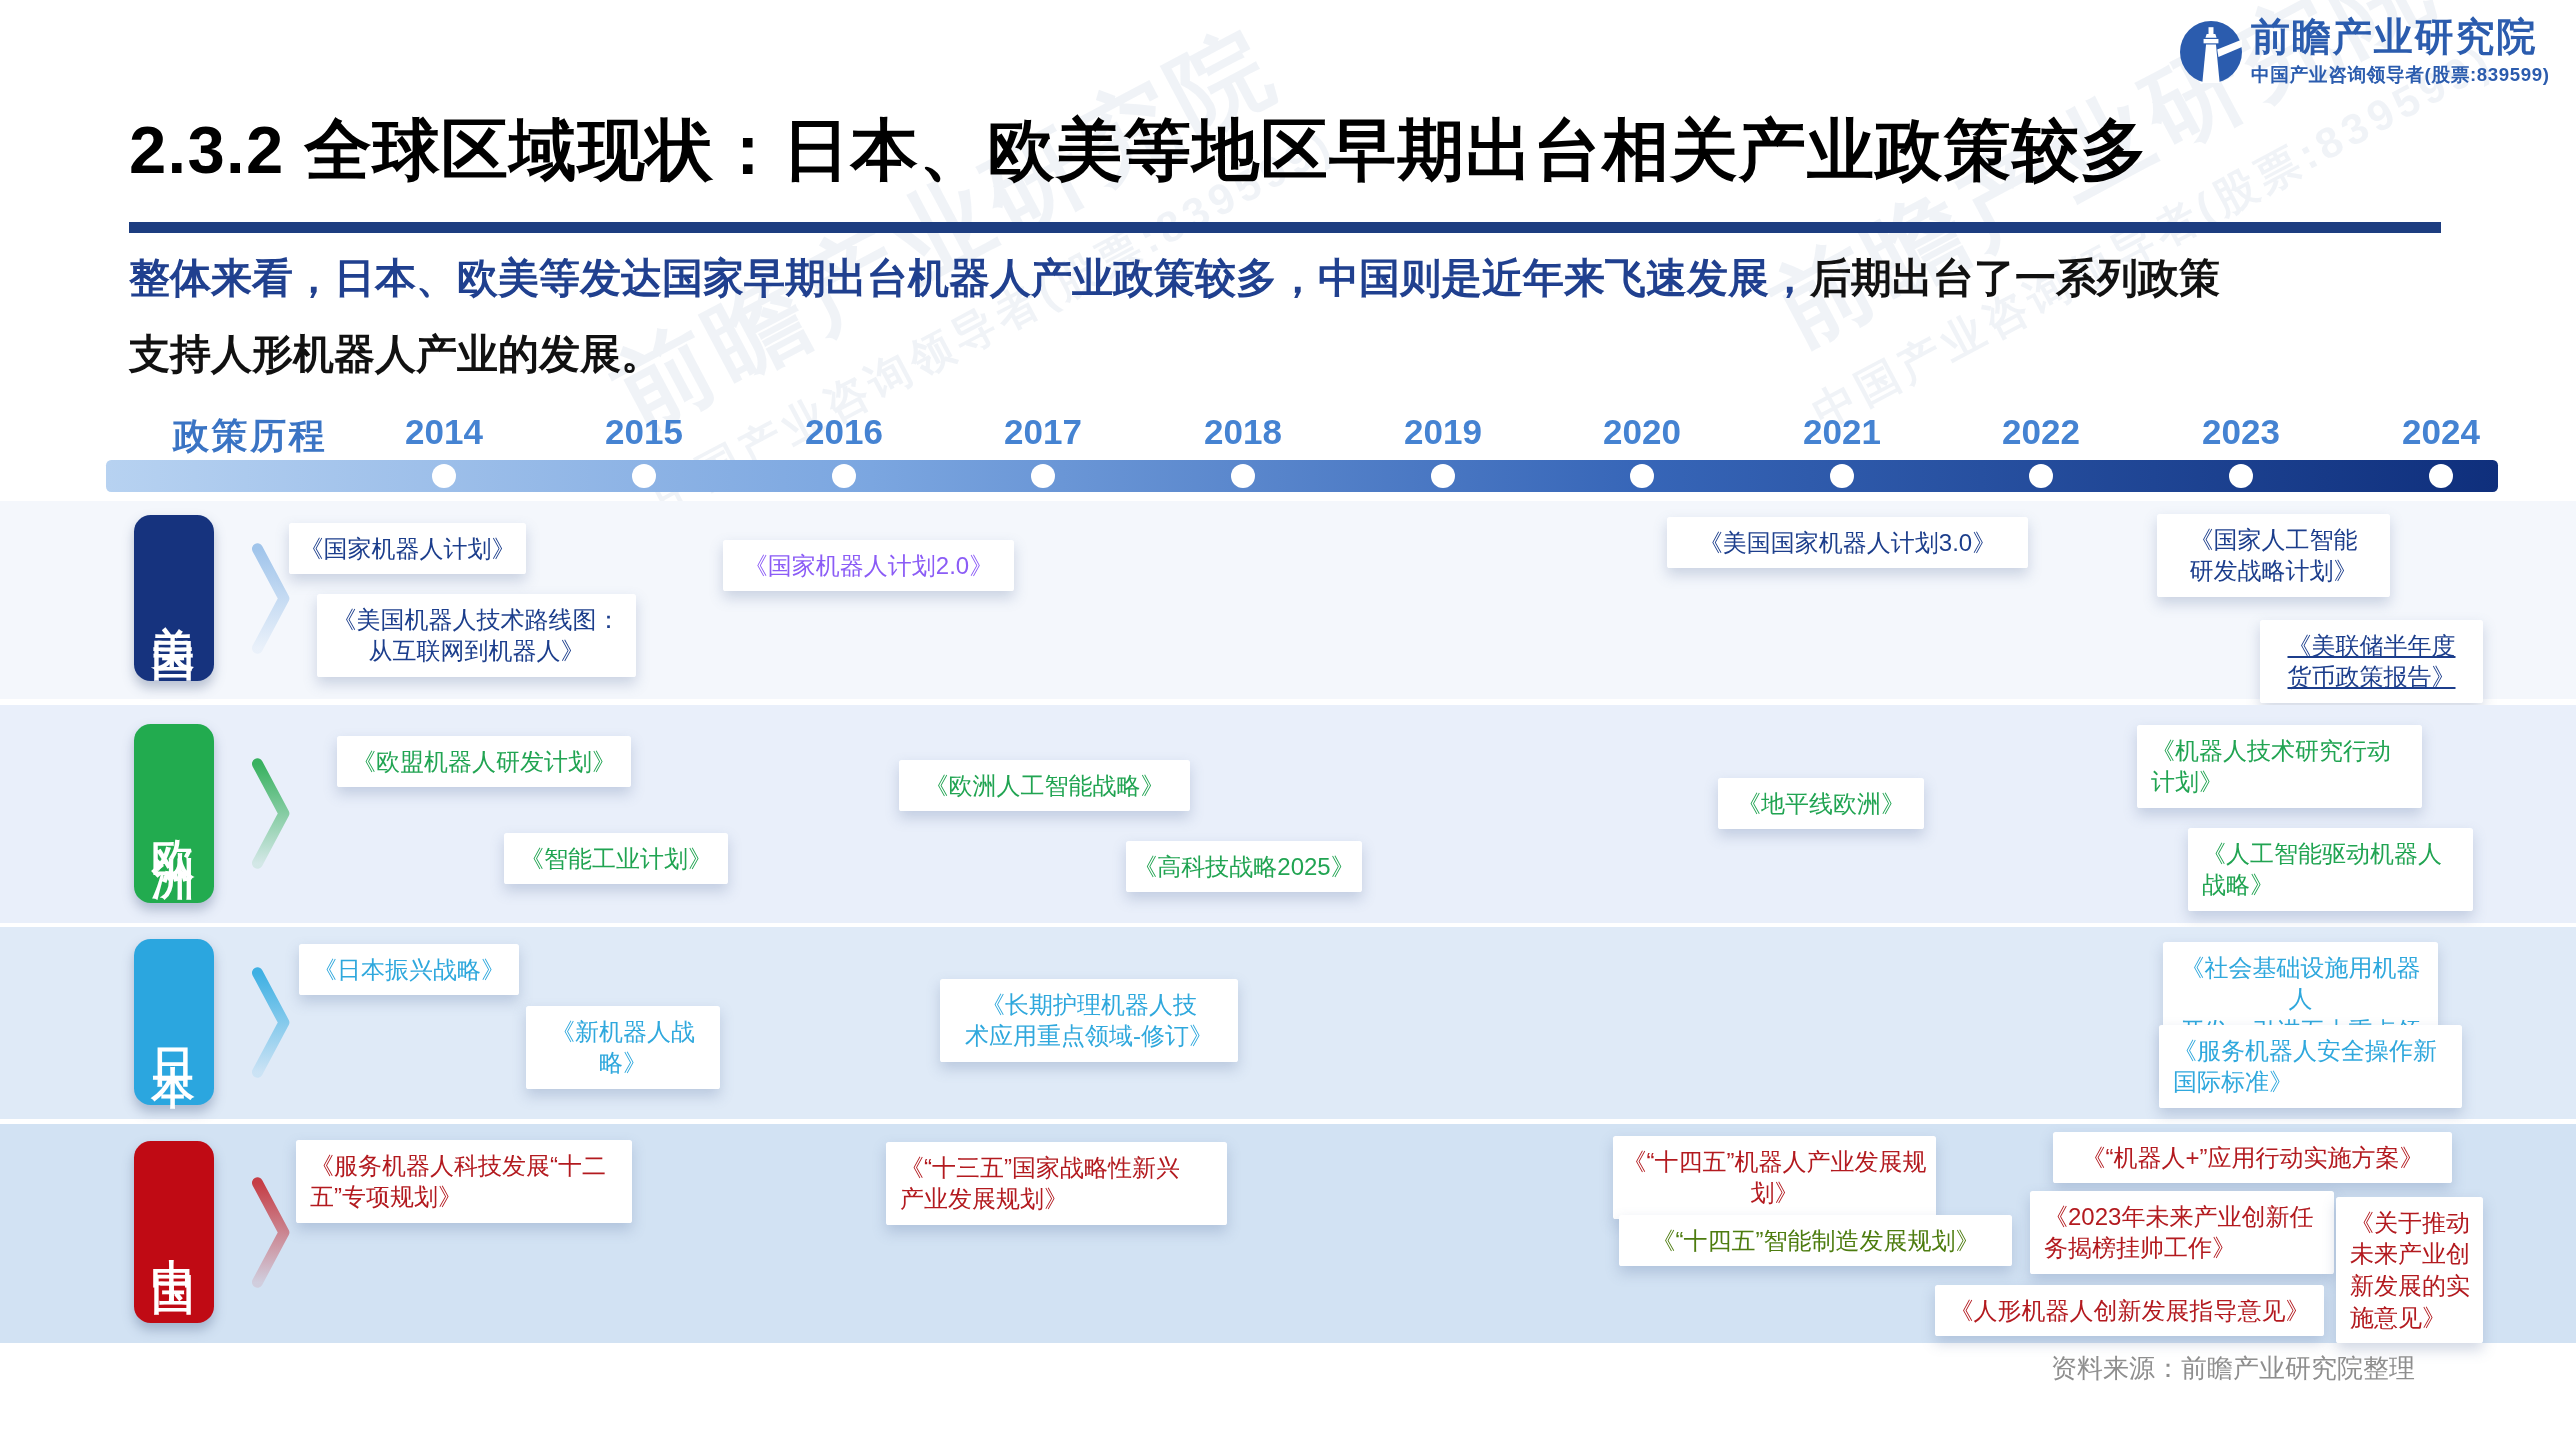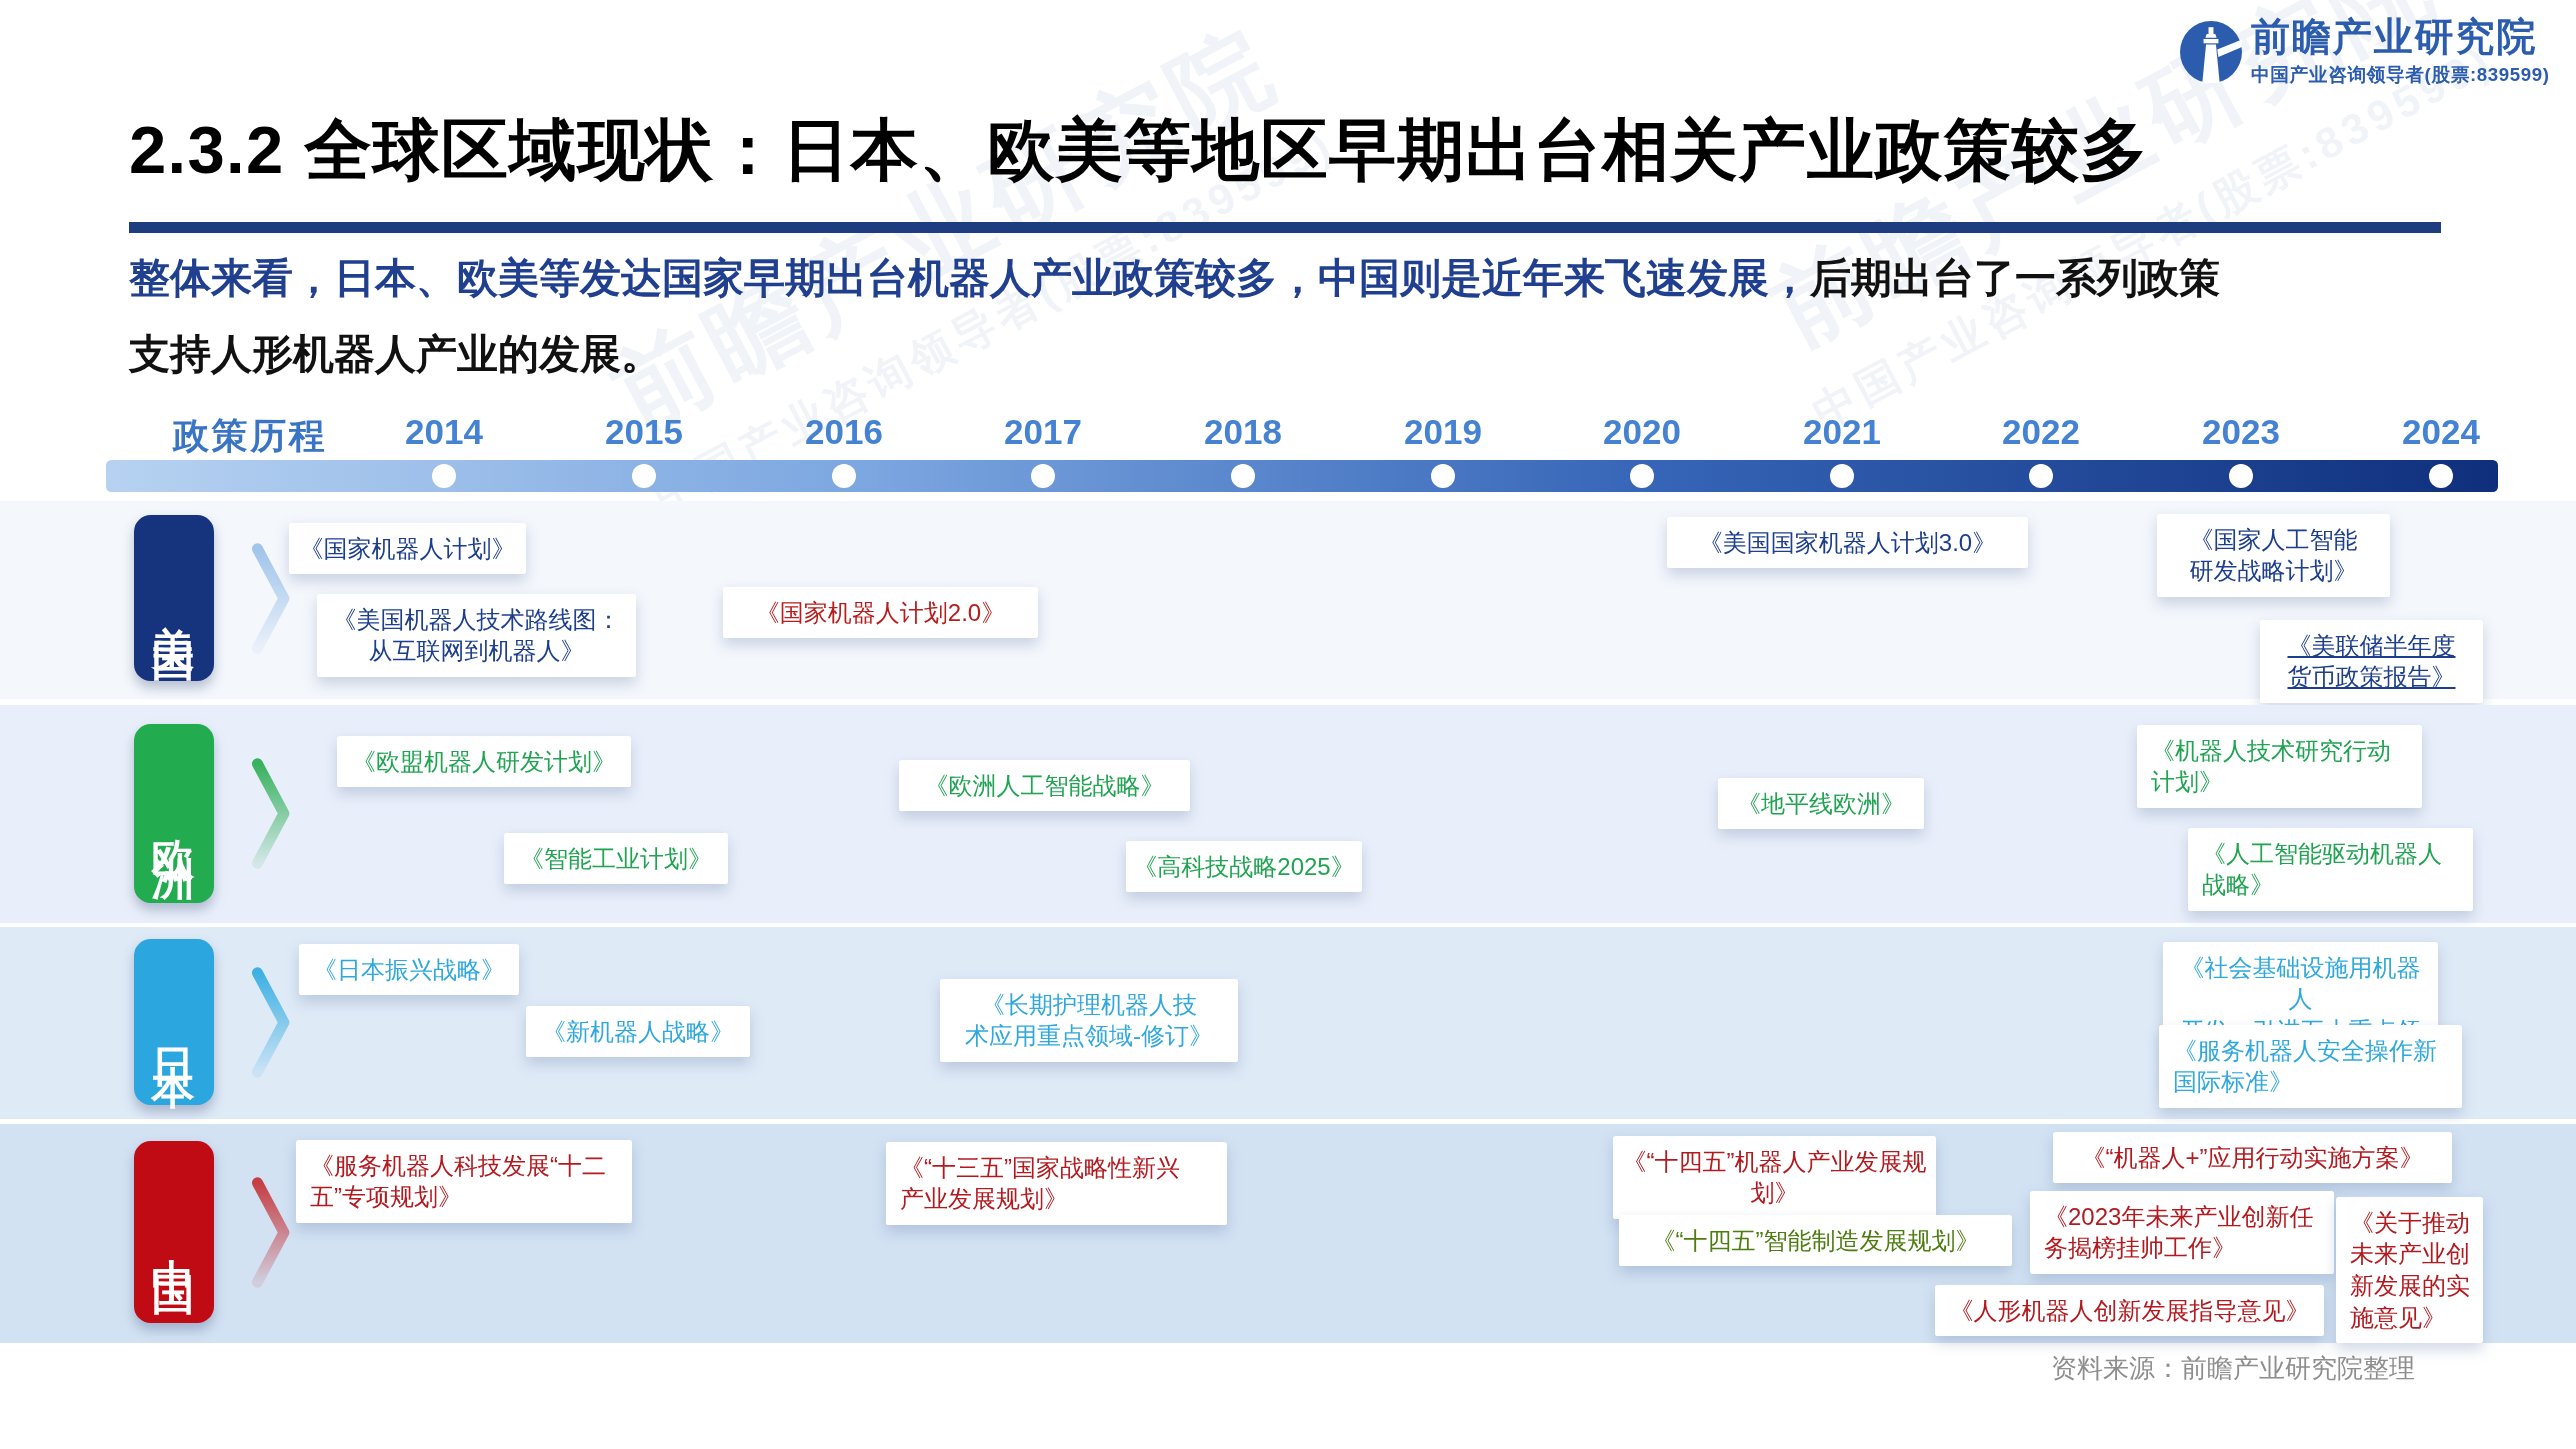--- a/index.html
+++ b/index.html
@@ -135,21 +135,21 @@
           <linearGradient id="g-usa" x1="0" y1="0" x2="0" y2="1">
             <stop offset="0" stop-color="#9cc2ea" stop-opacity="0.95"></stop>
             <stop offset="1" stop-color="#9cc2ea" stop-opacity="0.12"></stop>
           </linearGradient>
         </defs>
         <polyline points="10,9 51,86 10,163" fill="none" stroke="url(#g-usa)" stroke-width="17" stroke-linecap="round" stroke-linejoin="round"></polyline>
       </svg>
       <div class="policy" style="left: 289px; top: 523px; width: 237px; color: rgb(28, 62, 140);">《国家机器人计划》</div>
       <div class="policy" style="left: 317px; top: 594px; width: 319px; color: rgb(28, 62, 140);">《美国机器人技术路线图：
 从互联网到机器人》</div>
-      <div class="policy" style="left: 723px; top: 587px; width: 315px; color: #b91c1c;">《国家机器人计划2.0》</div>
+      <div class="policy" style="left: 723px; top: 540px; width: 291px; color: #8b5cf6;">《国家机器人计划2.0》</div>
       <div class="policy" style="left: 1667px; top: 517px; width: 361px; color: rgb(28, 62, 140);">《美国国家机器人计划3.0》</div>
       <div class="policy" style="left: 2157px; top: 514px; width: 233px; color: rgb(28, 62, 140);">《国家人工智能
 研发战略计划》</div>
       <div class="policy" style="left: 2260px; top: 620px; width: 223px; color: rgb(28, 62, 140); text-decoration: underline;">《美联储半年度
 货币政策报告》</div>
       <div class="band" style="top: 705px; height: 218px; background: rgb(233, 239, 250);"></div>
       <div class="row-label" style="top: 724px; height: 179px; background: rgb(34, 171, 79);">欧洲</div>
       <svg class="chevron" viewBox="0 0 62 172" style="top: 758px;">
         <defs>
           <linearGradient id="g-europe" x1="0" y1="0" x2="0" y2="1">
@@ -173,21 +173,21 @@
       <svg class="chevron" viewBox="0 0 62 172" style="top: 967px;">
         <defs>
           <linearGradient id="g-japan" x1="0" y1="0" x2="0" y2="1">
             <stop offset="0" stop-color="#36ade2" stop-opacity="0.95"></stop>
             <stop offset="1" stop-color="#36ade2" stop-opacity="0.12"></stop>
           </linearGradient>
         </defs>
         <polyline points="10,9 51,86 10,163" fill="none" stroke="url(#g-japan)" stroke-width="17" stroke-linecap="round" stroke-linejoin="round"></polyline>
       </svg>
       <div class="policy" style="left: 299px; top: 944px; width: 220px; color: rgb(47, 168, 221);">《日本振兴战略》</div>
-      <div class="policy" style="left: 526px; top: 1006px; width: 224px; color: rgb(47, 168, 221);">《新机器人战略》</div>
+      <div class="policy" style="left: 526px; top: 1006px; width: 194px; color: rgb(47, 168, 221);">《新机器人战略》</div>
       <div class="policy" style="left: 940px; top: 979px; width: 298px; color: rgb(47, 168, 221);">《长期护理机器人技
 术应用重点领域-修订》</div>
       <div class="policy" style="left: 2163px; top: 942px; width: 275px; color: rgb(47, 168, 221);">《社会基础设施用机器人
 开发、引进五大重点领域》</div>
       <div class="policy al" style="left: 2159px; top: 1025px; width: 303px; color: rgb(47, 168, 221);">《服务机器人安全操作新
 国际标准》</div>
       <div class="band" style="top: 1124px; height: 219px; background: rgb(210, 226, 243);"></div>
       <div class="row-label" style="top: 1141px; height: 182px; background: rgb(192, 10, 20);">中国</div>
       <svg class="chevron" viewBox="0 0 62 172" style="top: 1177px;">
         <defs>

